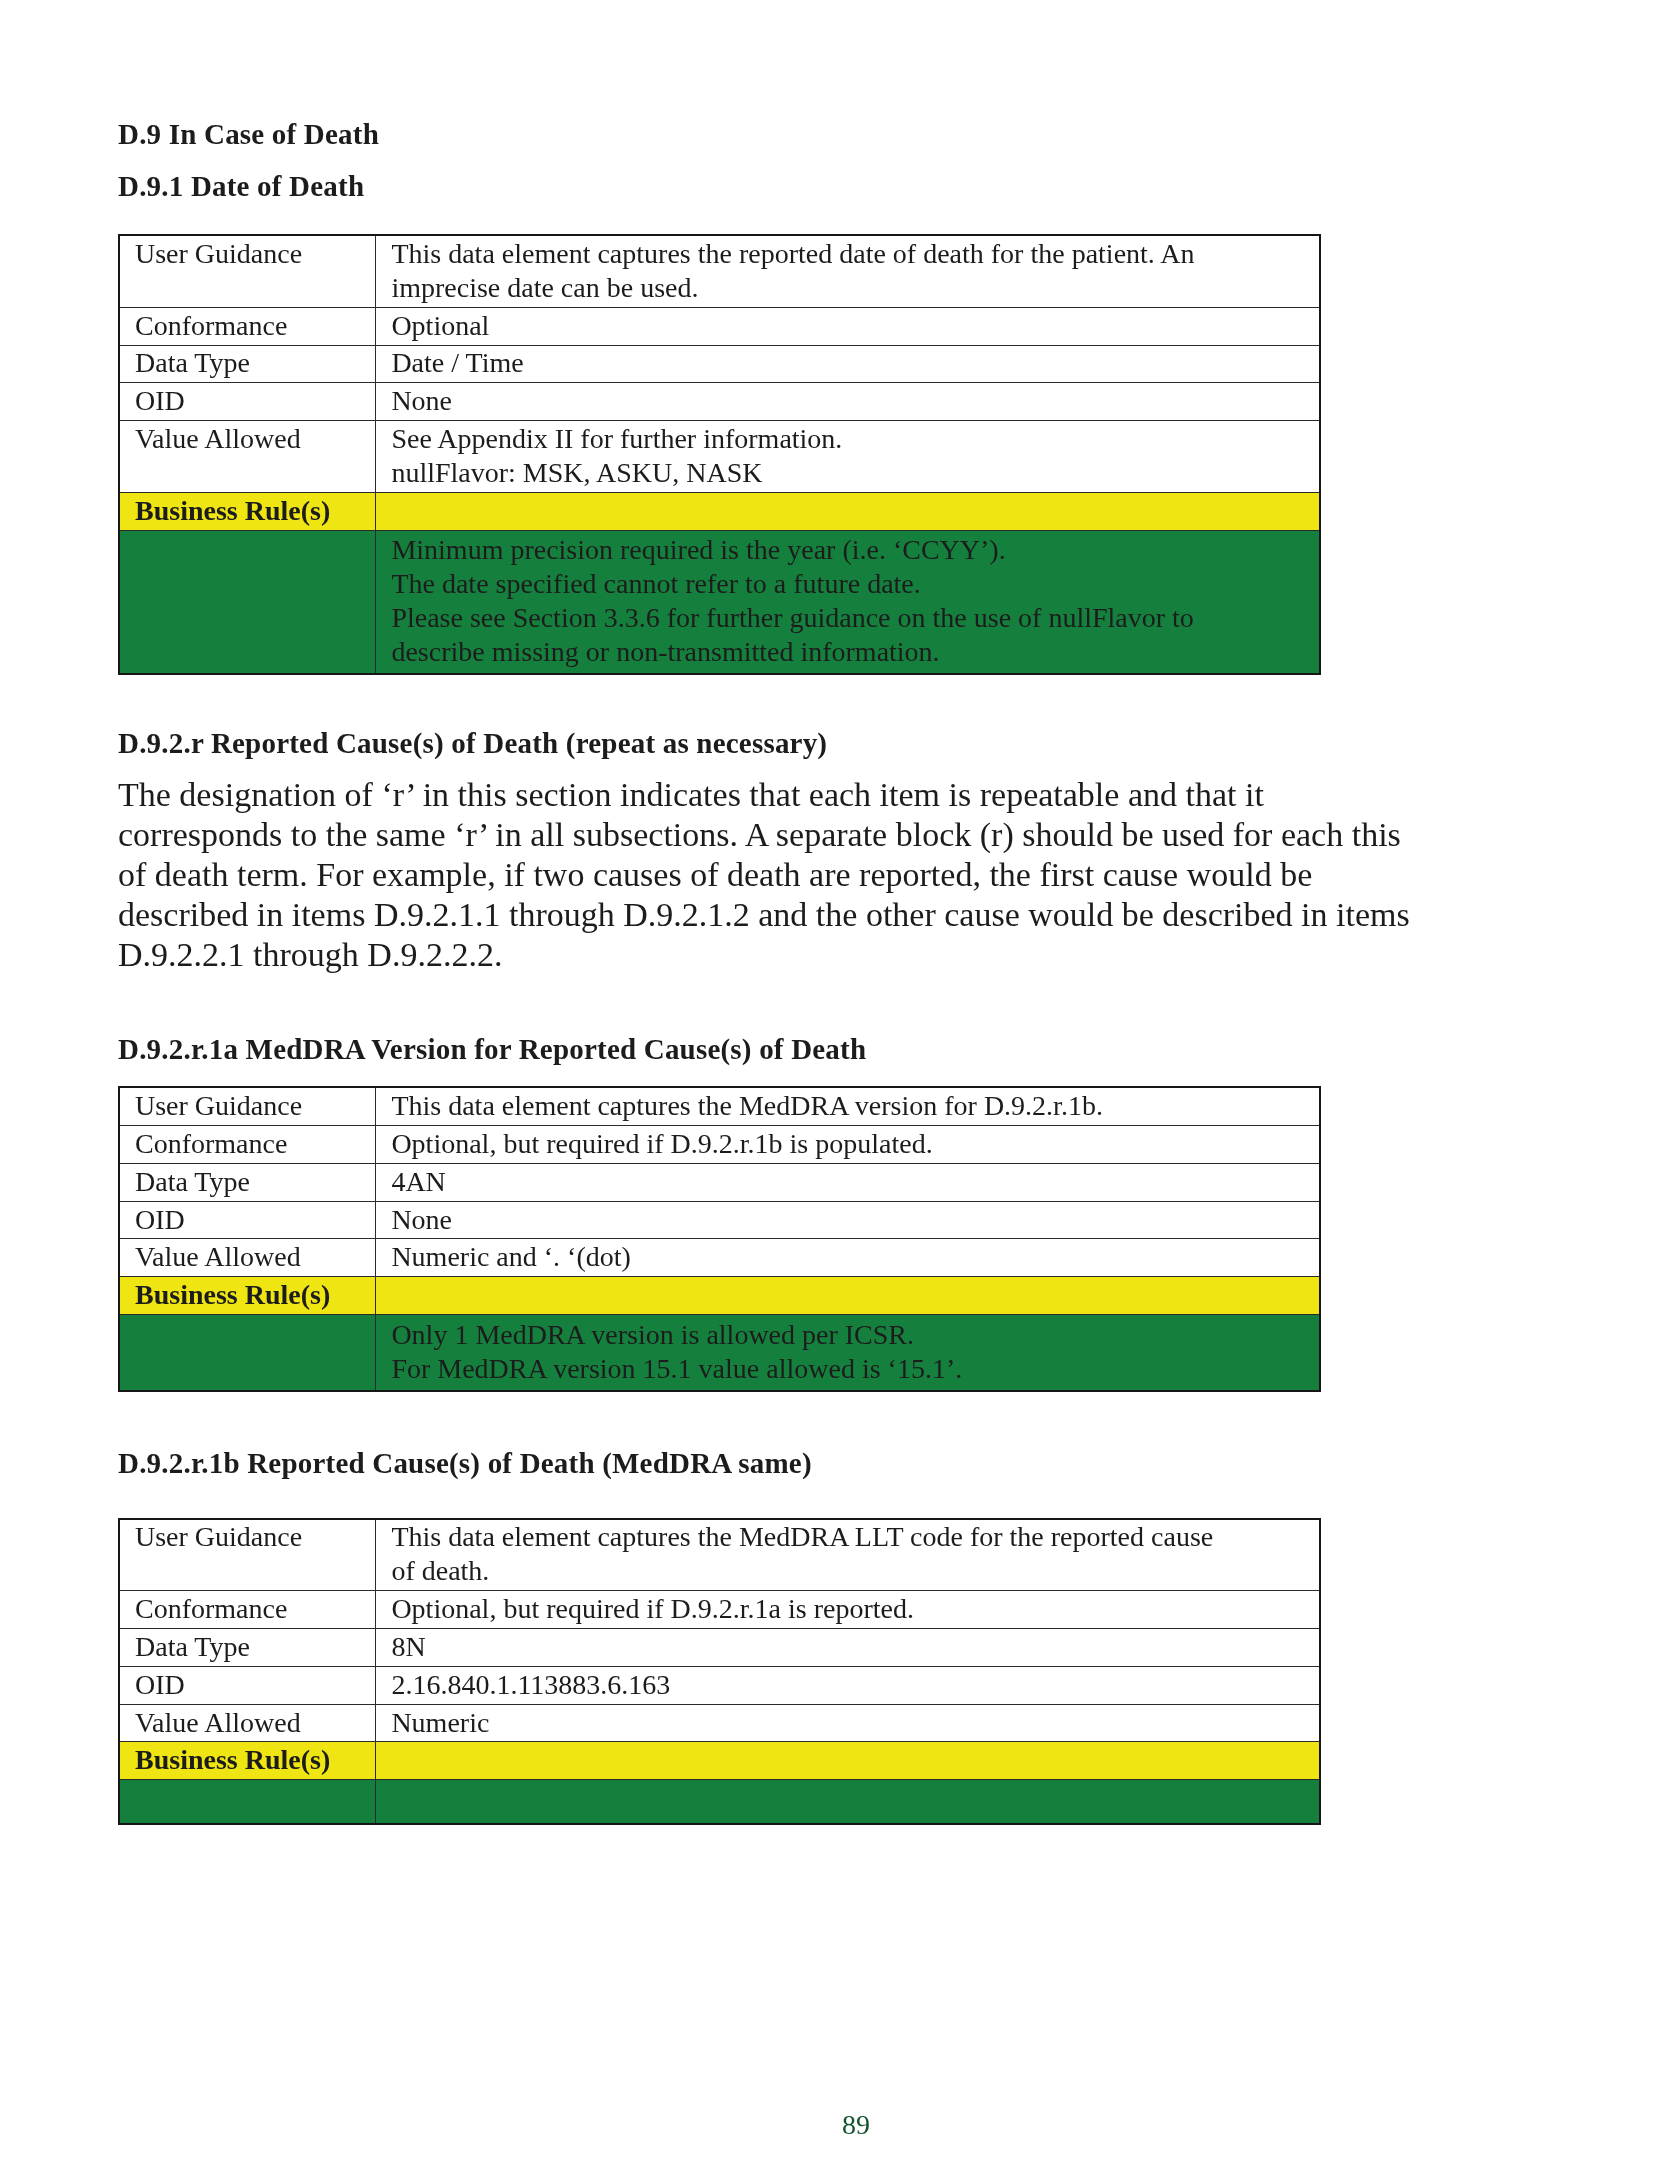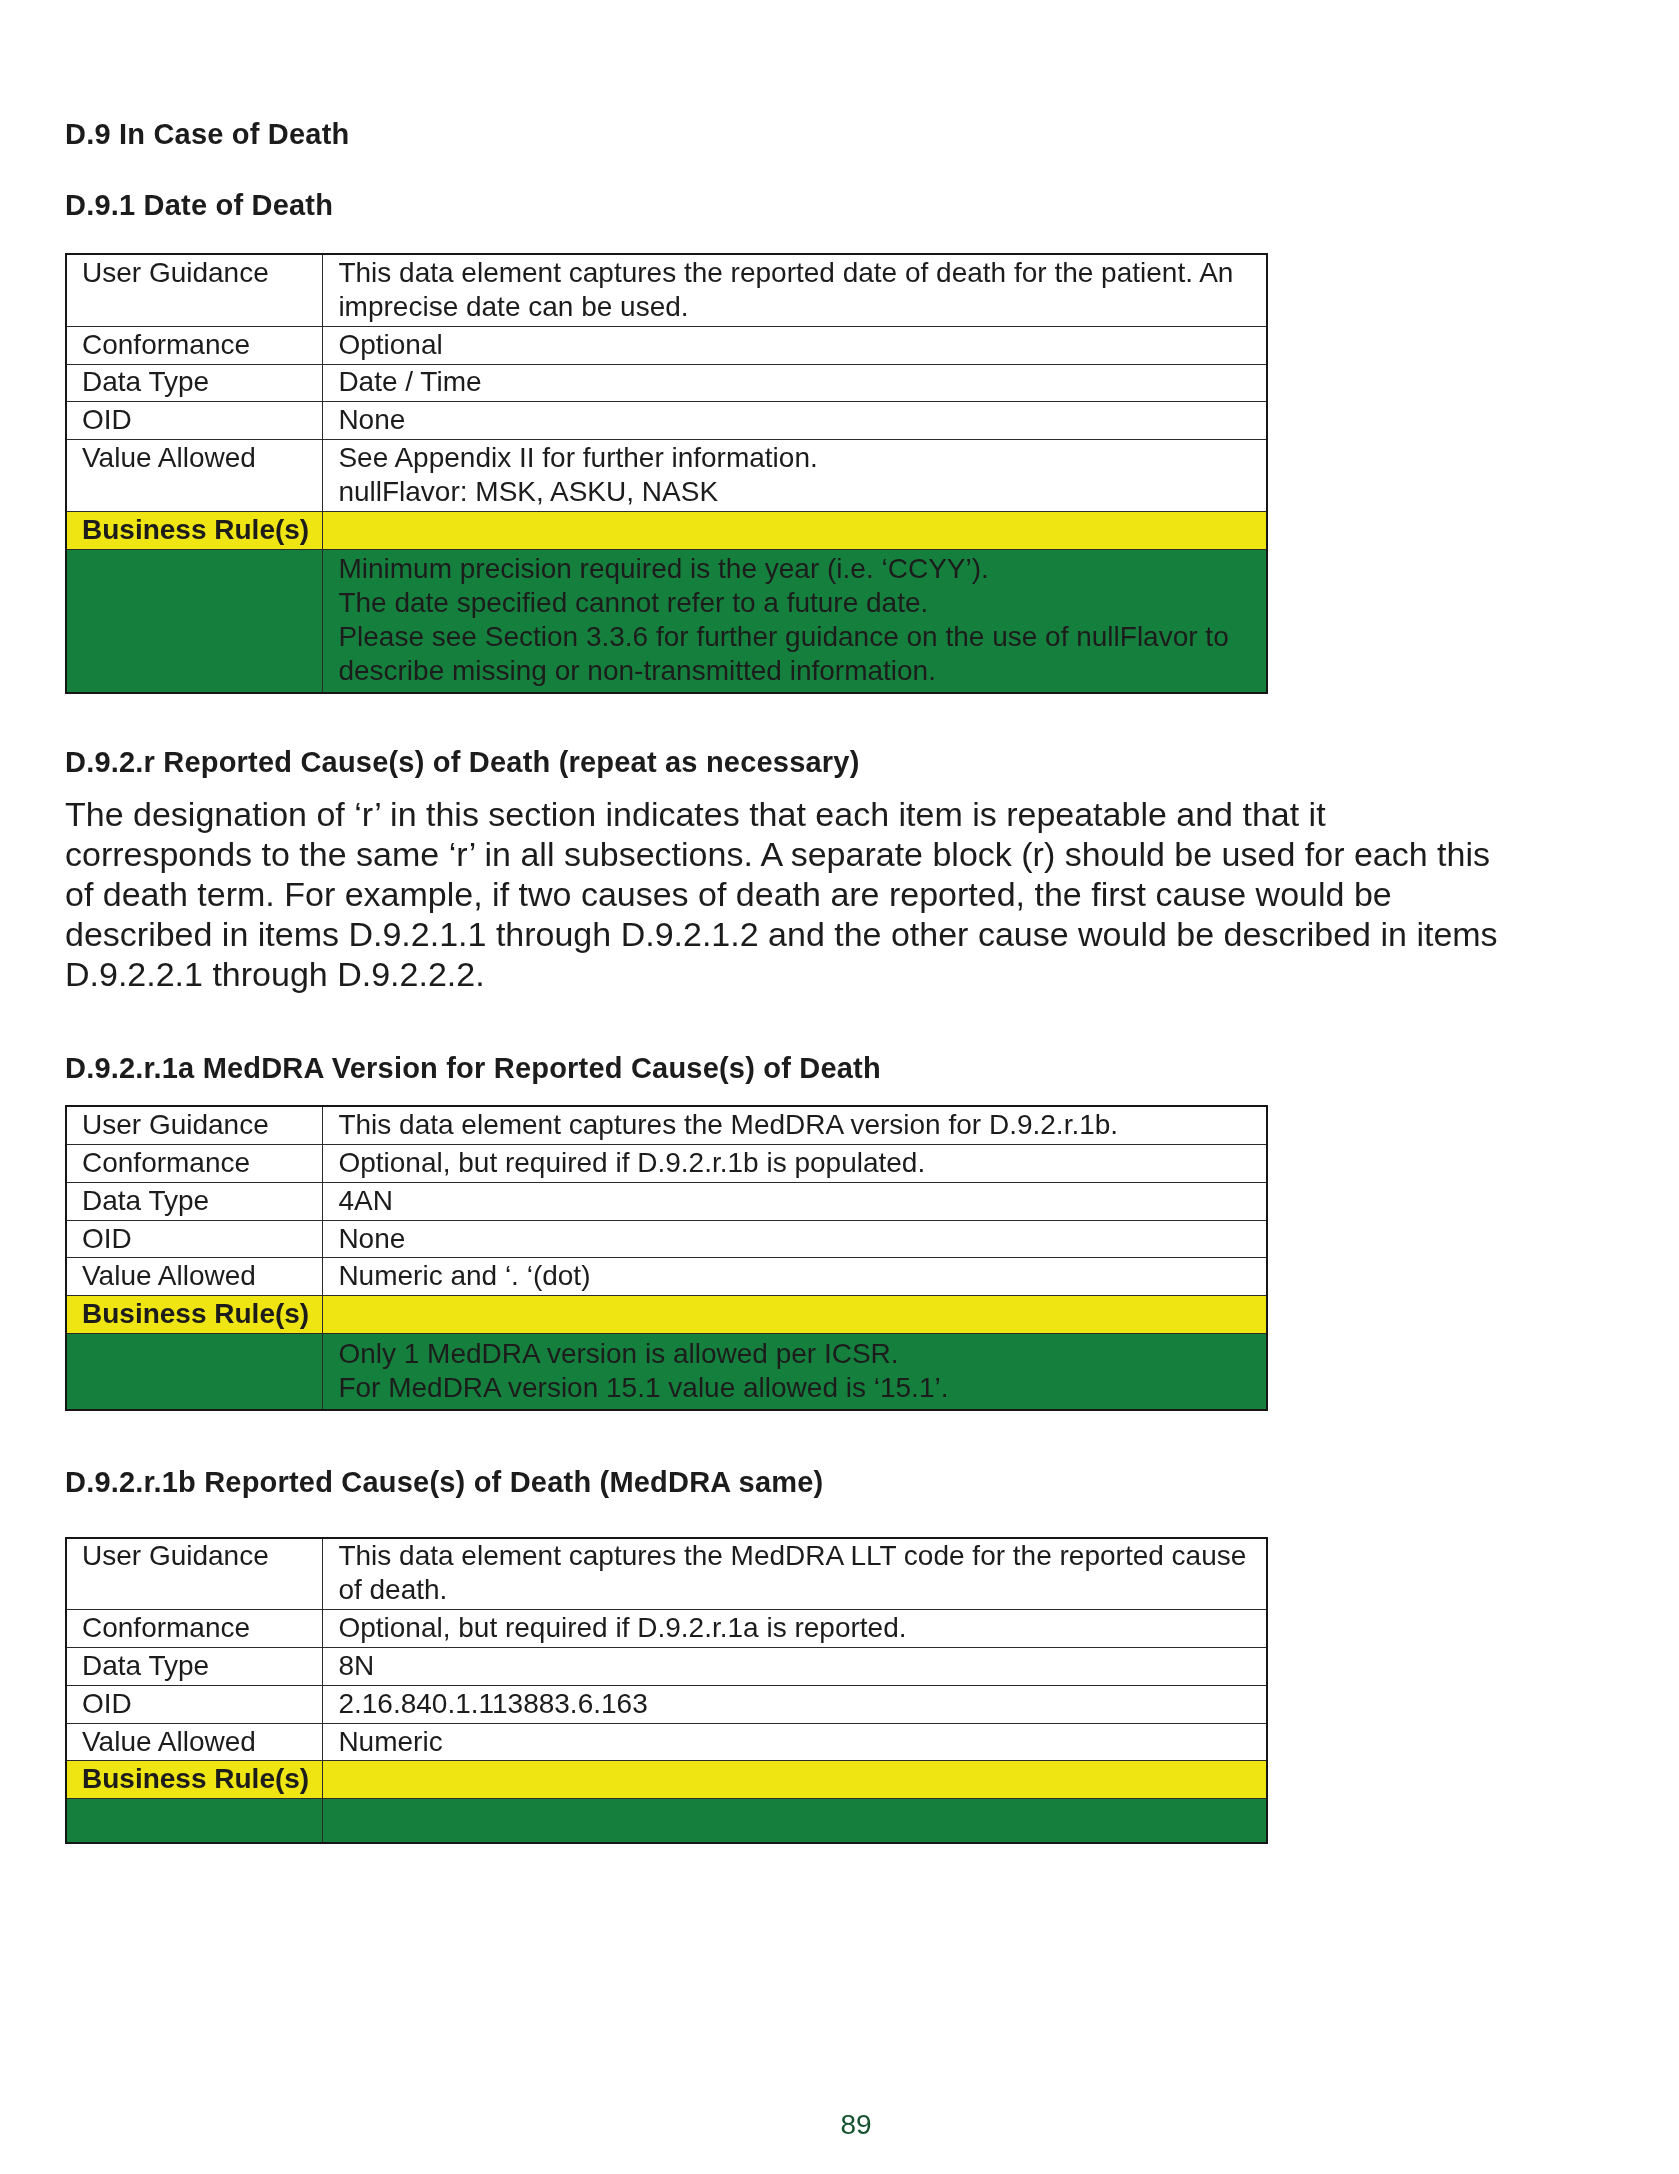--- a/index.html
+++ b/index.html
@@ -2,34 +2,34 @@
 <html style="font-size:15px"><head>
 <meta charset="utf-8">
 <style>
   html, body { margin: 0; padding: 0; background: #ffffff; }
   .page {
     position: relative;
     width: 1656px;
     height: 2174px;
     background: #ffffff;
     box-sizing: border-box;
-    padding-left: 65px;
+    padding-left: 118px;
     overflow: hidden;
-    font-family: Liberation Sans, sans-serif;
+    font-family: Liberation Serif, serif;
     color: #1c1c1c;
   }
   .heading {
     font-weight: bold;
     font-size: 29px;
     line-height: 36px;
     margin: 0;
     letter-spacing: 0.2px;
   }
   .h-d9      { margin-top: 116px; }
-  .h-d91     { margin-top: 35px; }
+  .h-d91     { margin-top: 16px; }
   .h-d92r    { margin-top: 50px; }
   .h-d92r1a  { margin-top: 56px; }
   .h-d92r1b  { margin-top: 53px; }
 
   .para {
     margin-top: 14px;
     font-size: 34px;
     line-height: 40px;
     width: 1203px;
   }

